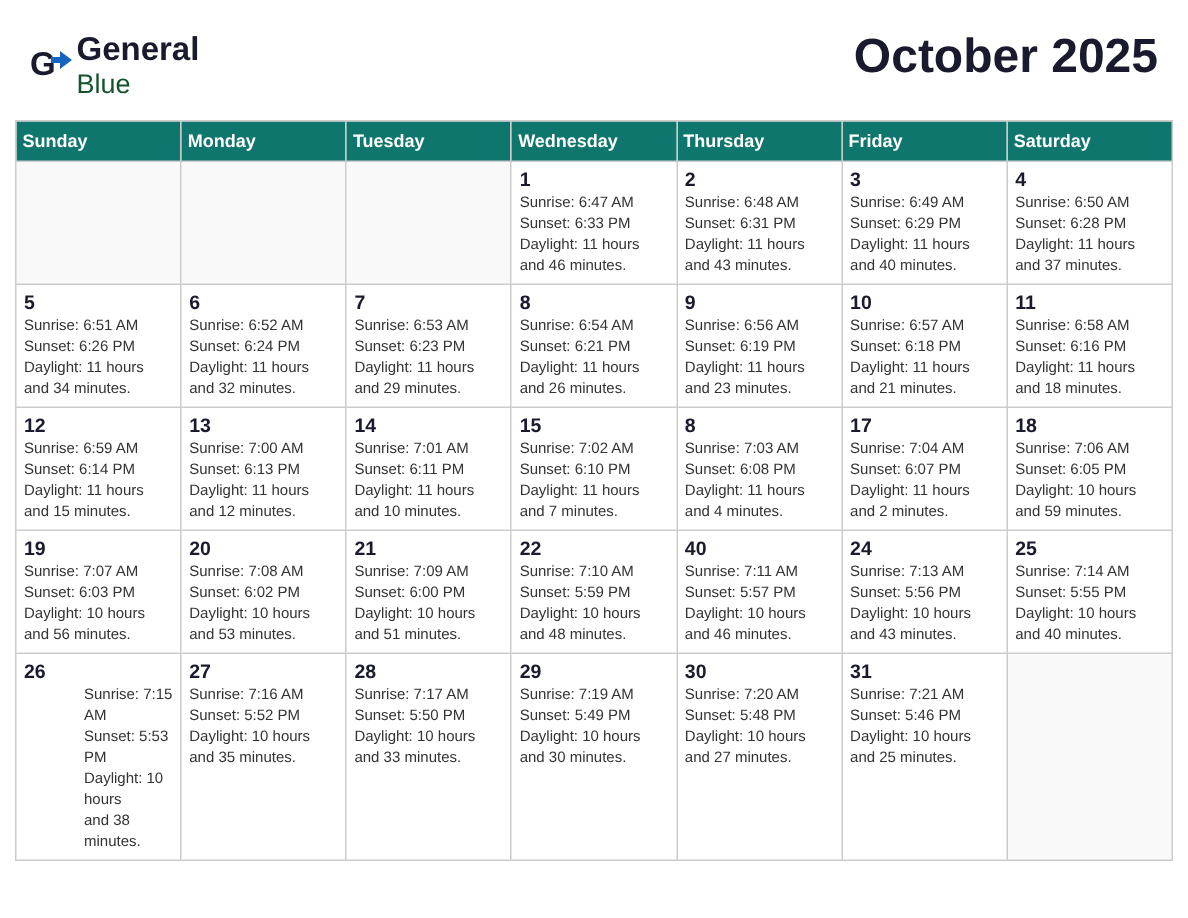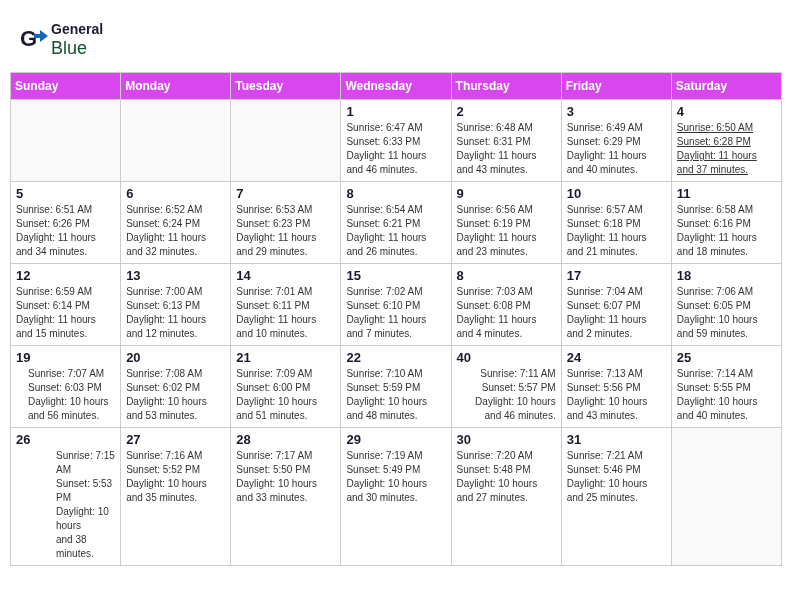--- a/index.html
+++ b/index.html
@@ -14,21 +14,21 @@
       display: flex;
       justify-content: space-between;
       align-items: flex-start;
       padding: 10px 10px 5px 10px;
     }
     .logo {
       display: flex;
       align-items: center;
     }
     .logo-text-general {
-      font-size: 14px;
+      font-size: 22px;
       font-weight: bold;
       color: #1a1a2e;
     }
     .logo-text-blue {
       font-size: 18px;
       font-weight: normal;
       color: #14532d;
     }
     .logo-icon {
       width: 28px;
@@ -47,21 +47,21 @@
     .location {
       font-size: 14px;
       color: #333;
     }
     .calendar {
       width: 100%;
       border-collapse: collapse;
       margin-top: 8px;
     }
     .calendar th {
-      background-color: #d946ef;
+      background-color: #0f766e;
       color: #fff;
       font-size: 12px;
       font-weight: bold;
       padding: 6px 4px;
       text-align: left;
       border: 1px solid #ccc;
     }
     .calendar td {
       border: 1px solid #ccc;
       vertical-align: top;
@@ -96,20 +96,21 @@
       <text x="0" y="20" font-size="22" font-weight="bold" fill="#1a1a2e">G</text>
 
       <polygon points="20,4 28,10 20,16 20,12 14,12 14,8 20,8" fill="#1565c0"></polygon>
     </svg>
     <div>
       <span class="logo-text-general">General</span><br>
       <span class="logo-text-blue">Blue</span>
     </div>
   </div>
   <div class="title-block">
+    <div class="month-title">October 2025</div>
   </div>
 </div>
 
 <table class="calendar">
   <thead>
     <tr>
     <th>Sunday</th>
         <th>Monday</th>
         <th>Tuesday</th>
         <th>Wednesday</th>
@@ -139,21 +140,21 @@
         </td>
         <td>
           <div class="day-num">3</div>
           <div class="day-info" style="white-space: pre-line;">Sunrise: 6:49 AM
 Sunset: 6:29 PM
 Daylight: 11 hours
 and 40 minutes.</div>
         </td>
         <td>
           <div class="day-num">4</div>
-          <div class="day-info" style="white-space: pre-line; text-decoration: underline;">Sunrise: 6:50 AM
+          <div class="day-info" style="white-space: pre-line;">Sunrise: 6:50 AM
 Sunset: 6:28 PM
 Daylight: 11 hours
 and 37 minutes.</div>
         </td>
       </tr>
       <tr>
         <td>
           <div class="day-num">5</div>
           <div class="day-info" style="white-space: pre-line;">Sunrise: 6:51 AM
 Sunset: 6:26 PM
@@ -250,21 +251,21 @@
           <div class="day-num">18</div>
           <div class="day-info" style="white-space: pre-line;">Sunrise: 7:06 AM
 Sunset: 6:05 PM
 Daylight: 10 hours
 and 59 minutes.</div>
         </td>
       </tr>
       <tr>
         <td>
           <div class="day-num">19</div>
-          <div class="day-info" style="white-space: pre-line; margin-left: 12px;">Sunrise: 7:07 AM
+          <div class="day-info" style="white-space: pre-line;">Sunrise: 7:07 AM
 Sunset: 6:03 PM
 Daylight: 10 hours
 and 56 minutes.</div>
         </td>
         <td>
           <div class="day-num">20</div>
           <div class="day-info" style="white-space: pre-line;">Sunrise: 7:08 AM
 Sunset: 6:02 PM
 Daylight: 10 hours
 and 53 minutes.</div>
@@ -278,21 +279,21 @@
         </td>
         <td>
           <div class="day-num">22</div>
           <div class="day-info" style="white-space: pre-line;">Sunrise: 7:10 AM
 Sunset: 5:59 PM
 Daylight: 10 hours
 and 48 minutes.</div>
         </td>
         <td>
           <div class="day-num">40</div>
-          <div class="day-info" style="white-space: pre-line; text-align: right;">Sunrise: 7:11 AM
+          <div class="day-info" style="white-space: pre-line;">Sunrise: 7:11 AM
 Sunset: 5:57 PM
 Daylight: 10 hours
 and 46 minutes.</div>
         </td>
         <td>
           <div class="day-num">24</div>
           <div class="day-info" style="white-space: pre-line;">Sunrise: 7:13 AM
 Sunset: 5:56 PM
 Daylight: 10 hours
 and 43 minutes.</div>

